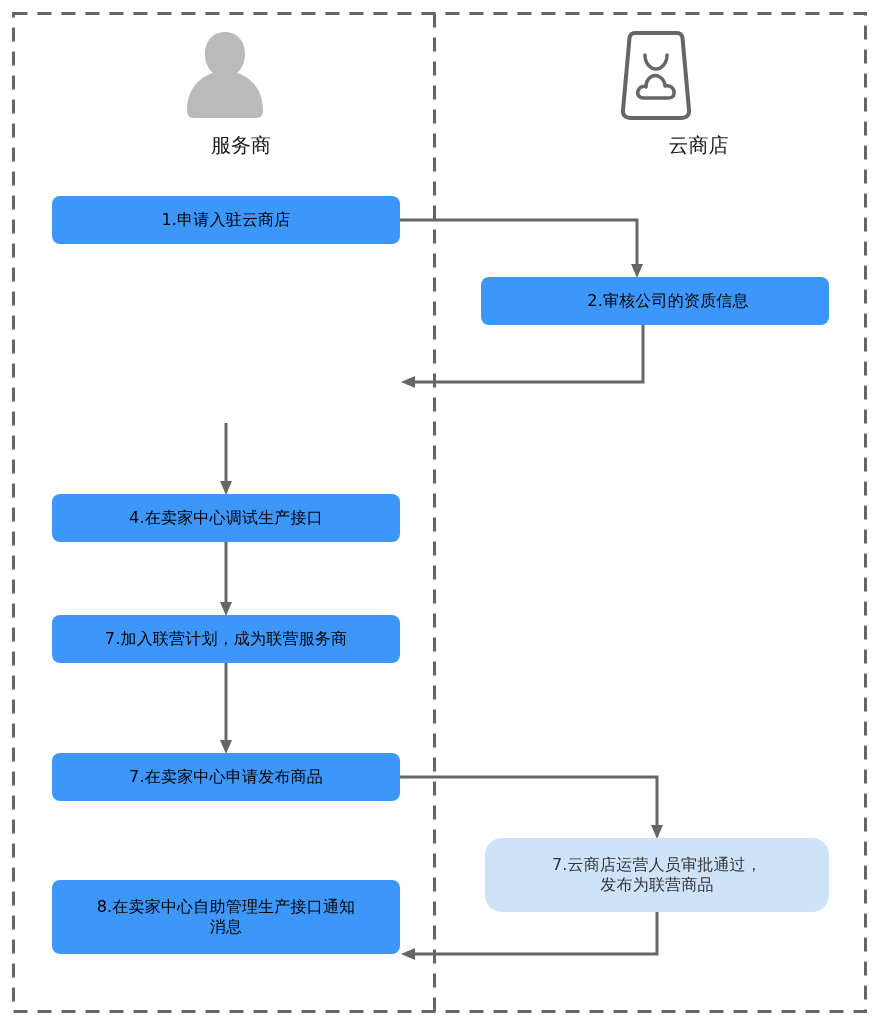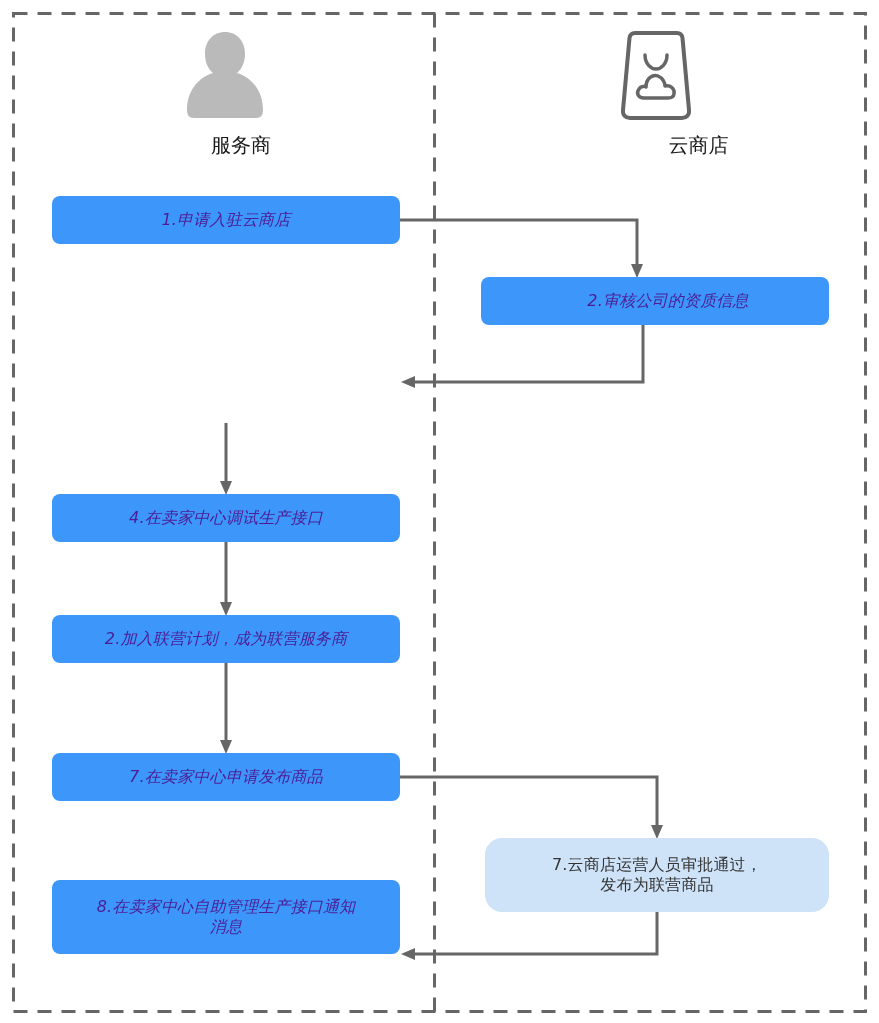--- a/index.html
+++ b/index.html
@@ -34,23 +34,22 @@
     justify-content: center;
     text-align: center;
     border-radius: 8px;
     line-height: 1.28;
     letter-spacing: 0.2px;
     white-space: pre-line;
     padding: 2px 10px;
   }
   .node.blue {
     background: #3d97fa;
-    color: #4c1d95;
+    color: #000000;
     font-size: 16px;
-    font-style: italic;
   }
   .node.lightblue {
     background: #cfe3f8;
     color: #333333;
     font-size: 16px;
     border-radius: 17px;
   }
   .lane-label {
     position: absolute;
     text-align: center;
@@ -130,21 +129,21 @@
 
   <div class="lane-label" style="left:434px; top:135px; width:529px;">云商店</div>
 
   <div class="node blue" style="left:52px; top:196px; width:348px; height:48px;">1.申请入驻云商店</div>
 
   <div class="node blue" style="left:481px; top:277px; width:348px; height:48px;padding-left:36px;">2.审核公司的资质信息</div>
 
 
   <div class="node blue" style="left:52px; top:494px; width:348px; height:48px;text-align:right;">4.在卖家中心调试生产接口</div>
 
-  <div class="node blue" style="left:52px; top:615px; width:348px; height:48px;">2.加入联营计划，成为联营服务商</div>
+  <div class="node blue" style="left:52px; top:615px; width:348px; height:48px;">7.加入联营计划，成为联营服务商</div>
 
   <div class="node blue" style="left:52px; top:753px; width:348px; height:48px;">7.在卖家中心申请发布商品</div>
 
   <div class="node lightblue" style="left:485px; top:838px; width:344px; height:74px;">7.云商店运营人员审批通过，
 发布为联营商品</div>
 
   <div class="node blue" style="left:52px; top:880px; width:348px; height:74px;">8.在卖家中心自助管理生产接口通知
 消息</div>
 
 </div>

